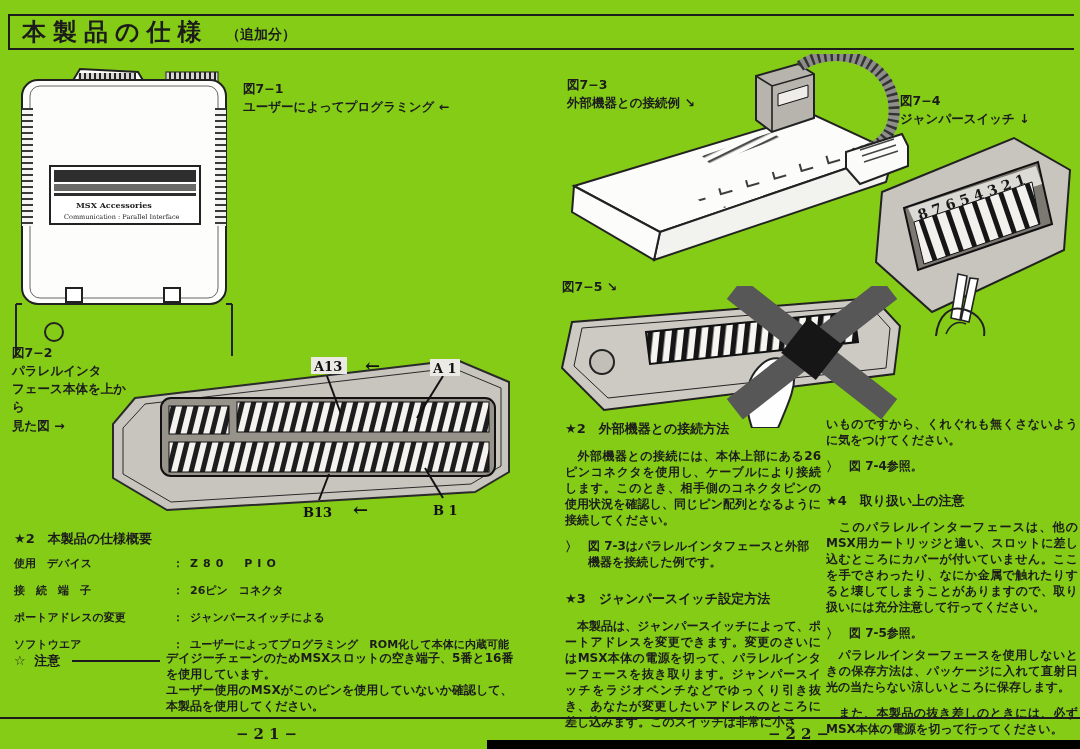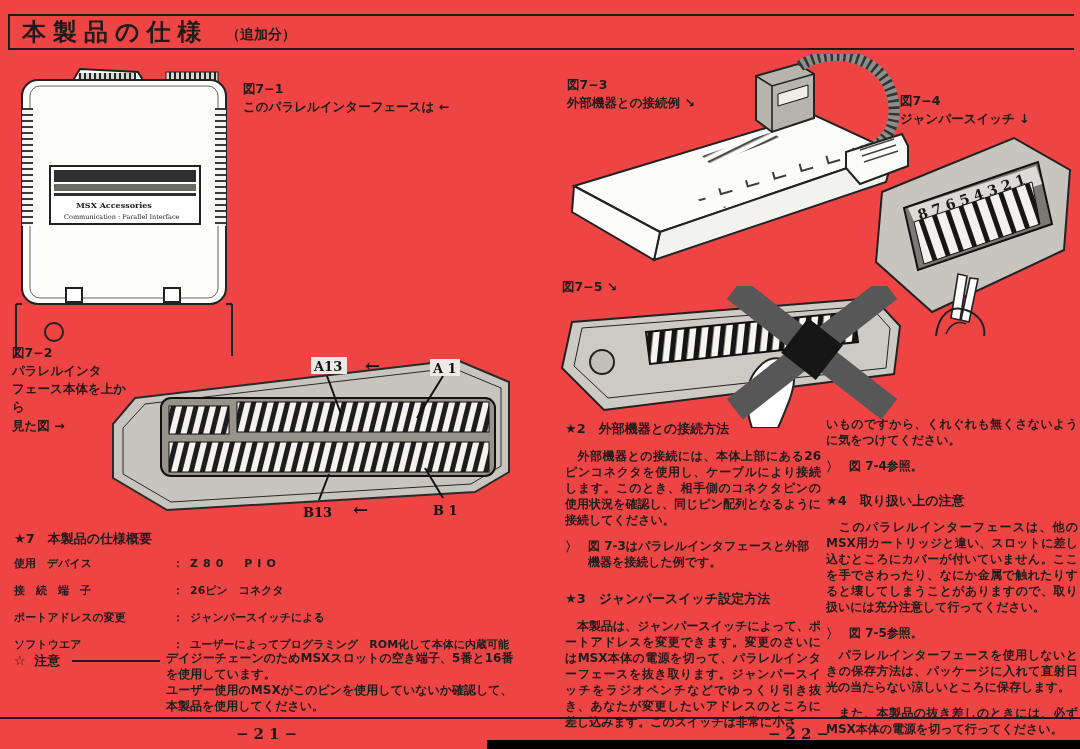--- a/index.html
+++ b/index.html
@@ -1,19 +1,19 @@
 <!DOCTYPE html>
 <html><head>
 <meta charset="utf-8">
 <style>
   html,body{margin:0;padding:0;}
   body{background:#777;}
   .page{
     position:relative;width:1080px;height:749px;overflow:hidden;
-    background:#ef4444;color:#1c1c1c;
+    background:#84cc16;color:#1c1c1c;
     font-family:"DejaVu Sans","Liberation Sans",sans-serif;
   }
   .abs{position:absolute;}
   .rule{background:#1c1c1c;position:absolute;}
   .doc-title{
     font-family:"DejaVu Serif","Liberation Serif",serif;
     font-size:24px;font-weight:bold;letter-spacing:7px;
   }
   .doc-subtitle{font-size:14px;font-weight:bold;}
   .cap{font-size:12.5px;font-weight:bold;line-height:1.45;}
@@ -69,21 +69,21 @@
     <text x="62" y="142" font-size="8" font-weight="bold" fill="#1a1a1a">MSX Accessories</text>
     <text x="50" y="153" font-size="6.5" fill="#1a1a1a">Communication : Parallel Interface</text>
     <rect x="52" y="222" width="16" height="14" fill="#fff" stroke="#222" stroke-width="2"></rect>
     <rect x="150" y="222" width="16" height="14" fill="#fff" stroke="#222" stroke-width="2"></rect>
     <path d="M2,238 L2,290 M218,238 L218,290 M2,238 L8,238 M212,238 L218,238" stroke="#222" stroke-width="2" fill="none"></path>
     <circle cx="40" cy="266" r="9" fill="none" stroke="#222" stroke-width="2"></circle>
   </svg>
 
   <div class="abs cap z2" style="left:243px;top:80px;width:320px;">
     <div>図7−1</div>
-    <div>このパラレルインターフェースは ←</div>
+    <div>ユーザーによってプログラミング ←</div>
   </div>
 
   <div class="abs cap z2" style="left:12px;top:344px;width:120px;">
     <div>図7−2</div>
     <div>パラレルインタ</div>
     <div>フェース本体を上から</div>
     <div>見た図 →</div>
   </div>
 
   <svg class="z1" style="left:105px;top:352px;" width="412" height="170" viewBox="0 0 412 170">
@@ -108,21 +108,21 @@
       <text x="209" y="19">A13</text>
       <text x="260" y="20" font-size="18">←</text>
       <rect x="325" y="7" width="30" height="17" fill="#eceae5"></rect>
       <text x="328" y="21">A 1</text>
       <text x="198" y="165">B13</text>
       <text x="248" y="164" font-size="18">←</text>
       <text x="328" y="163">B 1</text>
     </g>
   </svg>
 
-  <div class="abs sec-head z3" style="left:14px;top:530px;">★7　本製品の仕様概要</div>
+  <div class="abs sec-head z3" style="left:14px;top:530px;">★2　本製品の仕様概要</div>
   <div class="abs z3" style="left:14px;top:556px;width:516px;">
     <div class="spec-row">
       <span class="spec-key">使用　デバイス</span>
       <span class="spec-colon">：</span>
       <span class="spec-val wide">Z80　PIO</span>
     </div>
     <div class="spec-row">
       <span class="spec-key">接　続　端　子</span>
       <span class="spec-colon">：</span>
       <span class="spec-val">26ピン　コネクタ</span>

